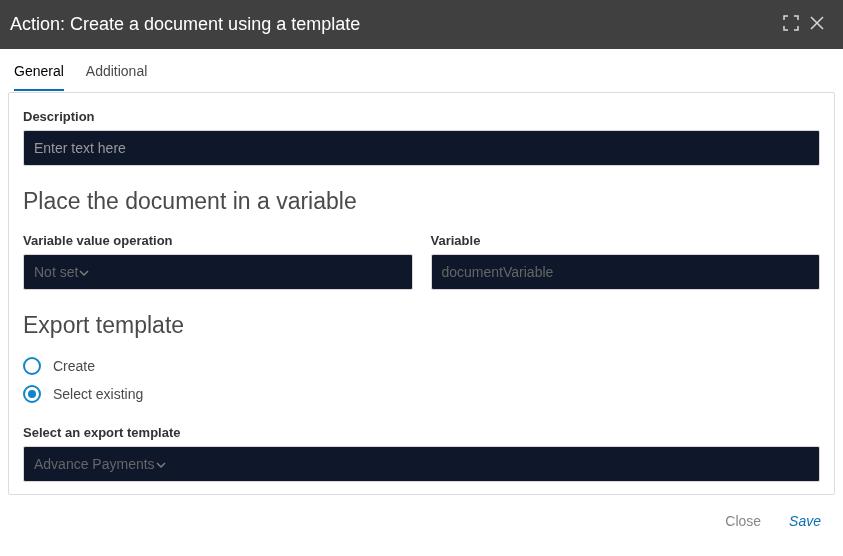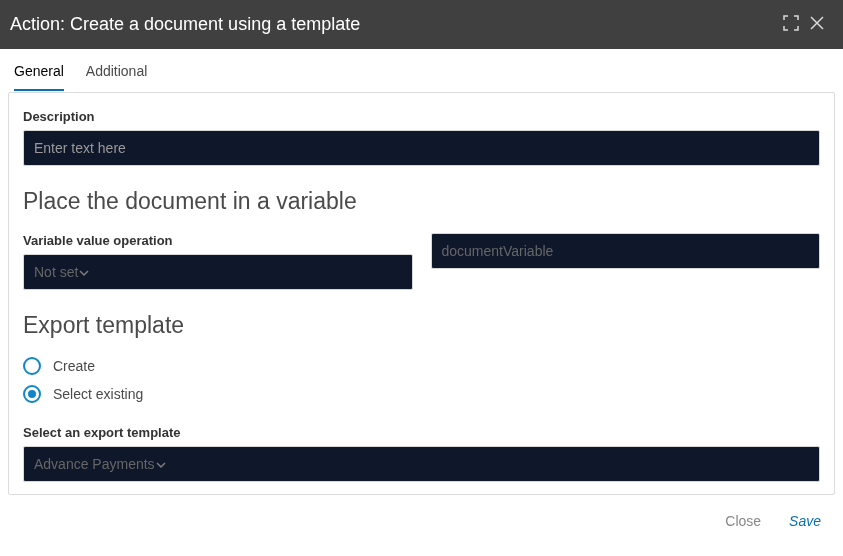--- a/index.html
+++ b/index.html
@@ -198,20 +198,21 @@
       <div class="select-box">
         <span class="select-value">Not set</span>
         <span class="chevron">
           <svg viewBox="0 0 12 12">
               <path d="M2 4l4 4 4-4"></path>
             </svg>
         </span>
       </div>
     </div>
     <div class="col">
+      <label class="field-label">Variable</label>
       <input type="text" class="text-input" value="documentVariable" style="">
     </div>
   </div>
 
   <div class="section-title">Export template</div>
 
   <div class="radio-group">
     <label class="radio-option">
       <span class="radio"></span>
       <span>Create</span>

